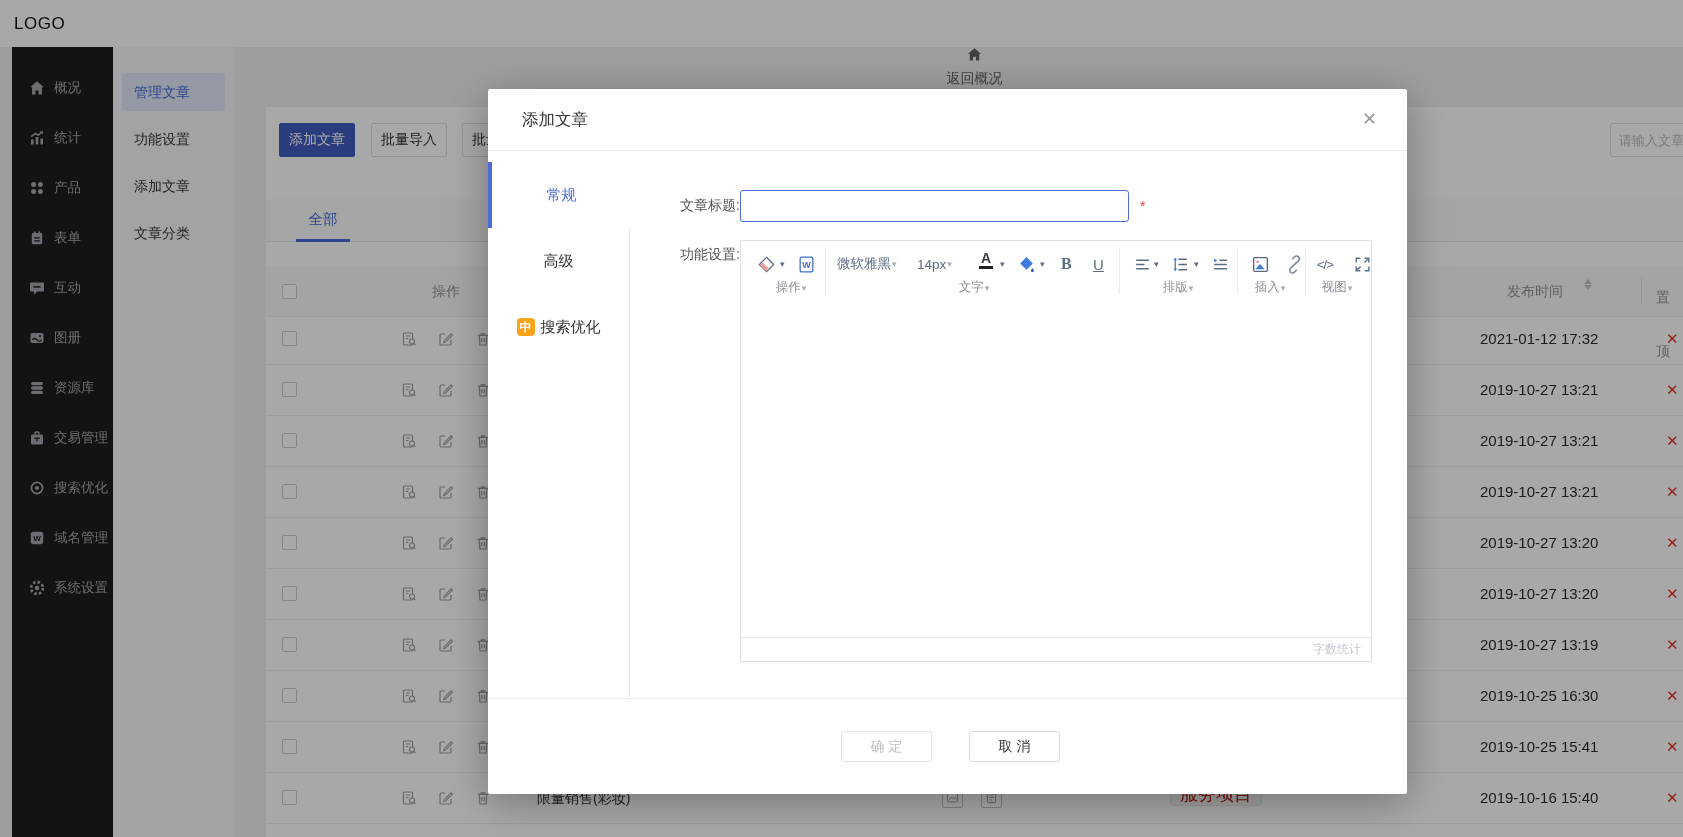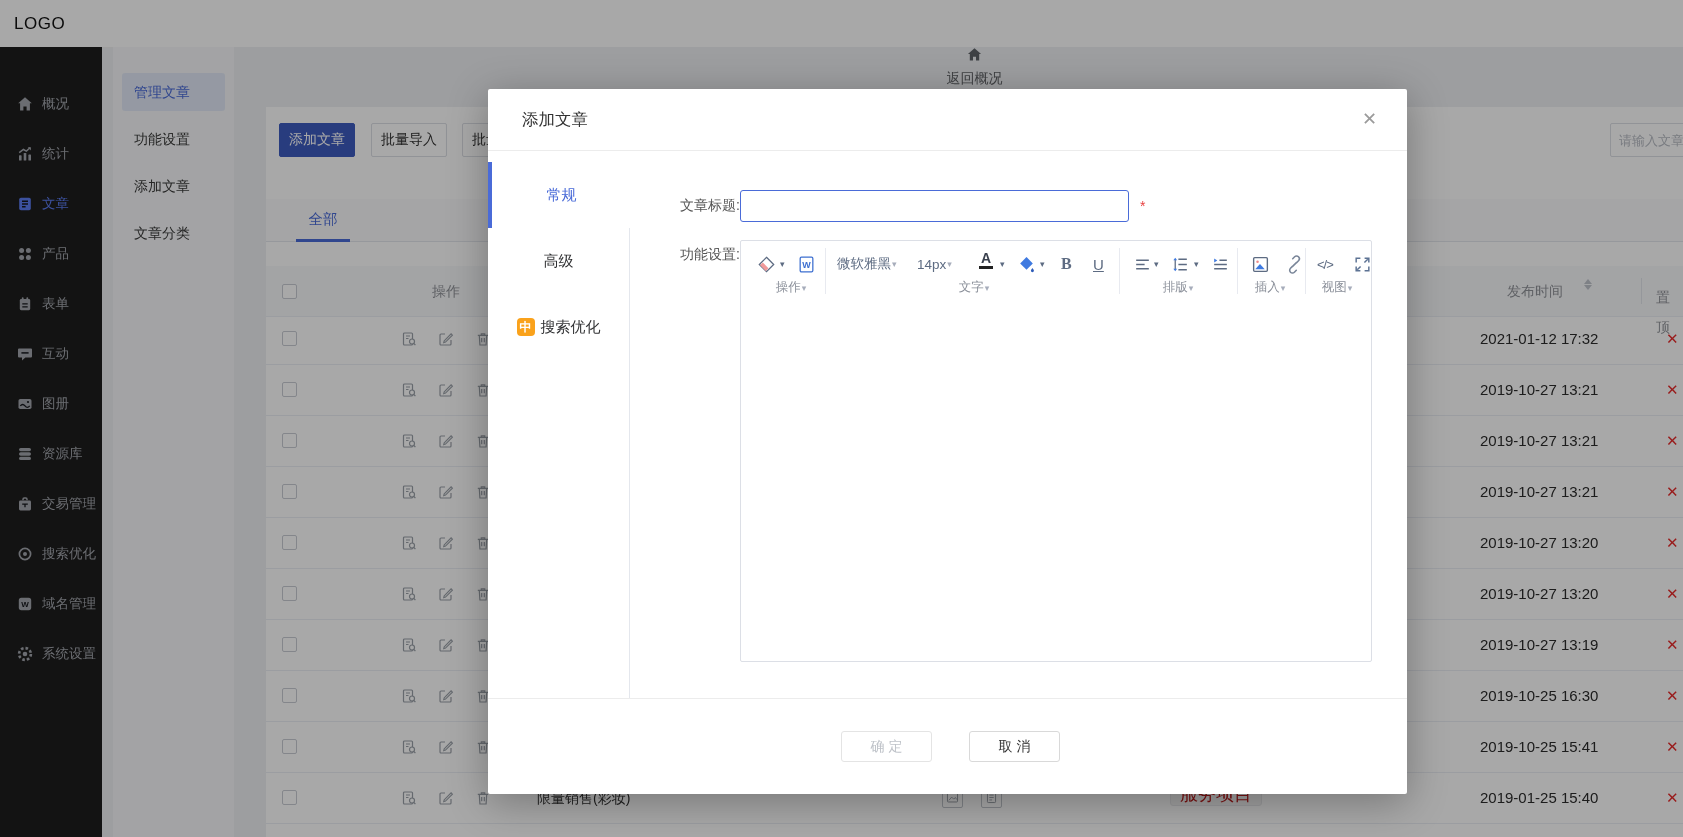--- a/index.html
+++ b/index.html
@@ -6,21 +6,21 @@
   body{
     width:1683px;height:837px;position:relative;overflow:hidden;
     font-family:"Liberation Sans","DejaVu Sans",sans-serif;
     background:#eef0f3;color:#333;
   }
   
   .app-header{position:absolute;top:0;left:0;right:0;height:47px;background:#fff;
     border-bottom:1px solid #f0f0f0;z-index:1;display:flex;align-items:center;padding-left:14px;
     font-size:17px;color:#111;letter-spacing:.5px;}
   
-  .sidebar{position:absolute;top:47px;left:0;width:102px;bottom:0;background:#1e1e1e;padding-top:32px;z-index:1;}
+  .sidebar{position:absolute;top:47px;left:12px;width:113px;bottom:0;background:#1e1e1e;padding-top:16px;z-index:1;}
   .side-item{height:50px;display:flex;align-items:center;padding-left:17px;gap:9px;
     color:#a3a6ad;font-size:13.5px;cursor:pointer;}
   .side-item.active{color:#5b7bf0;}
   .side-ico{width:16px;height:16px;display:inline-flex;}
   .side-ico svg{width:16px;height:16px;}
   
   .submenu{position:absolute;top:47px;left:113px;width:121px;bottom:0;background:#f7f8fa;
     border-right:1px solid #e8e8e8;padding-top:26px;z-index:1;}
   .sub-item{width:103px;height:38px;margin:0 auto 9px auto;line-height:38px;padding-left:12px;
     box-sizing:border-box;font-size:14px;color:#3a3a3a;border-radius:3px;cursor:pointer;}
@@ -51,21 +51,21 @@
   .thead{position:absolute;left:0;right:0;top:159px;height:50px;background:#f8f9fb;
     border-bottom:1px solid #ebeef5;font-size:14px;color:#909399;}
   .thead .cb{top:18px;}
   .th-ops{position:absolute;left:150px;width:60px;top:0;line-height:50px;text-align:center;}
   .th-date{position:absolute;left:1241px;top:0;line-height:50px;}
   .sorter{position:absolute;left:1318px;top:13px;display:flex;flex-direction:column;gap:1px;cursor:pointer;}
   .sorter i{width:0;height:0;border-left:4px solid transparent;border-right:4px solid transparent;display:block;}
   .sorter .up{border-bottom:5px solid #c0c4cc;}
   .sorter .dn{border-top:5px solid #c0c4cc;}
   .th-div{position:absolute;left:1375px;top:12px;bottom:12px;width:1px;background:#e3e6eb;}
-  .th-pin{position:absolute;left:1390px;top:16px;line-height:30px;}
+  .th-pin{position:absolute;left:1390px;top:4px;line-height:54px;}
   .tbody{position:absolute;left:0;right:0;top:207px;bottom:0;}
   .trow{position:relative;height:50px;border-bottom:1px solid #ebeef5;}
   .cb{position:absolute;left:16px;width:15px;height:15px;box-sizing:border-box;border:1px solid #c8ccd4;
     border-radius:2px;background:#fff;top:17px;cursor:pointer;}
   .op{position:absolute;top:17px;width:16px;height:16px;color:#9aa0a8;cursor:pointer;}
   .op svg{width:16px;height:16px;}
   .op1{left:135px;}.op2{left:172px;}.op3{left:209px;}
   .ttl{position:absolute;left:271px;top:0;line-height:50px;font-size:14px;color:#333;white-space:nowrap;}
   .thumbs{position:absolute;left:676px;top:14px;display:flex;gap:18px;}
   .thumb-box{width:21px;height:21px;box-sizing:border-box;border:1px solid #c3c7ce;border-radius:2px;
@@ -147,29 +147,20 @@
           <rect x="2" y="9.3" width="2.6" height="5.2" rx=".6" fill="currentColor"></rect>
           <rect x="6.7" y="7" width="2.6" height="7.5" rx=".6" fill="currentColor"></rect>
           <rect x="11.4" y="8.6" width="2.6" height="5.9" rx=".6" fill="currentColor"></rect>
           <path d="M2.2 6.6 6.4 3.5l3 1.6 3.6-3.3" stroke="currentColor" stroke-width="1.5" fill="none"></path>
           <path d="M13.9 4.4V1.2h-3.1Z" fill="currentColor"></path>
         </svg>
       </span>
       <span>统计</span>
     </div>
 
-    <div class="side-item active">
-      <span class="side-ico">
-        <svg viewBox="0 0 16 16">
-          <rect x="2.2" y="1.8" width="11.6" height="12.4" rx="1.8" fill="currentColor"></rect>
-          <path d="M5 5.3h6M5 8h6M5 10.7h3.6" stroke="#16181d" stroke-width="1.4"></path>
-        </svg>
-      </span>
-      <span>文章</span>
-    </div>
 
     <div class="side-item">
       <span class="side-ico">
         <svg viewBox="0 0 16 16">
           <circle cx="4.6" cy="4.6" r="2.5" fill="currentColor"></circle>
           <circle cx="11.4" cy="4.6" r="2.5" fill="currentColor"></circle>
           <circle cx="4.6" cy="11.4" r="2.5" fill="currentColor"></circle>
           <circle cx="11.4" cy="11.4" r="2.5" fill="currentColor"></circle>
         </svg>
       </span>
@@ -591,21 +582,21 @@
               </svg>
             </span>
             <span class="thumb-box">
               <svg viewBox="0 0 16 16" fill="none" stroke="currentColor">
                 <rect x="3" y="1.8" width="10" height="12.4" rx="1" stroke-width="1.2"></rect>
                 <path d="M5.3 5h5.4M5.3 8h5.4M5.3 11h3.4" stroke-width="1.1"></path>
               </svg>
             </span>
           </span>
           <span class="tag">服务项目</span>
-          <span class="date">2019-01-25 15:40</span>
+          <span class="date">2019-10-16 15:40</span>
           <span class="pin">✕</span>
         </div>
 
         <div class="trow">
 
           <span class="ttl">手绘插画文案</span>
 
           <span class="date"></span>
 
         </div>
@@ -731,20 +722,23 @@
             </svg>
         </span>
 
         <span class="glabel" style="left:50px"><span>操作</span><span class="caret">▾</span></span>
         <span class="glabel" style="left:233px"><span>文字</span><span class="caret">▾</span></span>
         <span class="glabel" style="left:437px"><span>排版</span><span class="caret">▾</span></span>
         <span class="glabel" style="left:529px"><span>插入</span><span class="caret">▾</span></span>
         <span class="glabel" style="left:596px"><span>视图</span><span class="caret">▾</span></span>
       </div>
       <div class="e-content"></div>
+      <div class="e-status">
+        <span>字数统计</span>
+      </div>
     </div>
   </div>
 
   <div class="m-foot">
     <div class="m-btn m-ok">确 定</div>
     <div class="m-btn m-cancel">取 消</div>
   </div>
 </div>
 
 </body></html>

